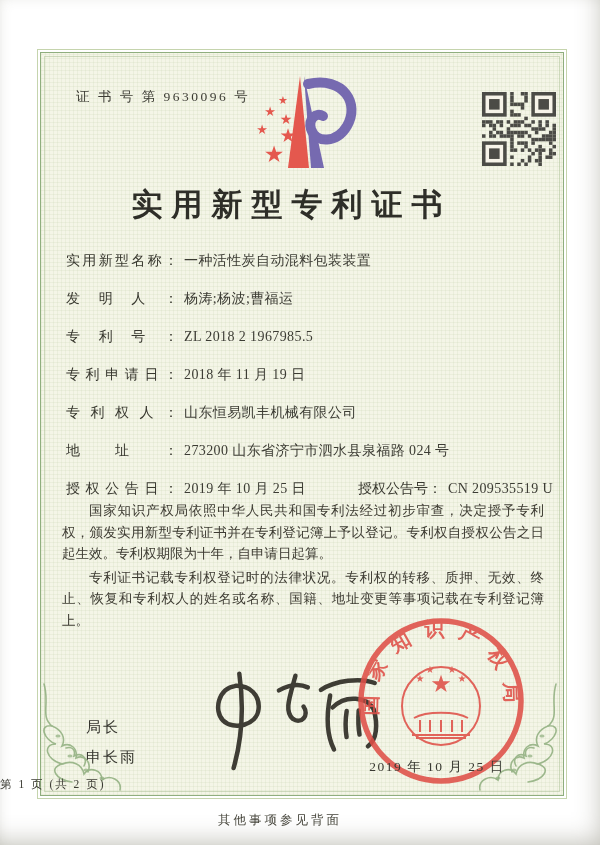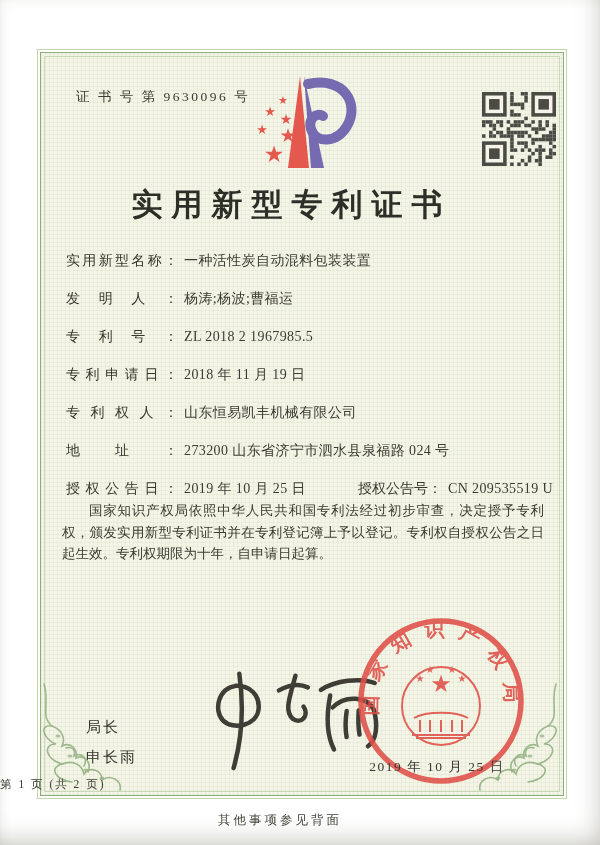--- a/index.html
+++ b/index.html
@@ -253,20 +253,21 @@
     <div class="row">
       <span class="lbl">地址：</span><span class="val">273200 山东省济宁市泗水县泉福路 024 号</span>
     </div>
     <div class="row">
       <span class="lbl">授权公告日：</span><span class="val">2019 年 10 月 25 日</span><span class="pair2"><span class="lbl2">授权公告号：</span><span class="val">CN 209535519 U</span></span>
     </div>
   </div>
 
   <div class="paras">
     <p>国家知识产权局依照中华人民共和国专利法经过初步审查，决定授予专利权，颁发实用新型专利证书并在专利登记簿上予以登记。专利权自授权公告之日起生效。专利权期限为十年，自申请日起算。</p>
+    <p>专利证书记载专利权登记时的法律状况。专利权的转移、质押、无效、终止、恢复和专利权人的姓名或名称、国籍、地址变更等事项记载在专利登记簿上。</p>
   </div>
 
   <div class="director">
     <div>局长</div>
     <div>申长雨</div>
   </div>
 
   <svg class="signature" viewBox="0 0 210 110">
     <g fill="none" stroke="#3f3d35" stroke-width="4.5" stroke-linecap="round">
       <path d="M52,18 C34,20 29,42 38,52 C48,63 72,58 74,42 C76,28 66,18 52,18"></path>

